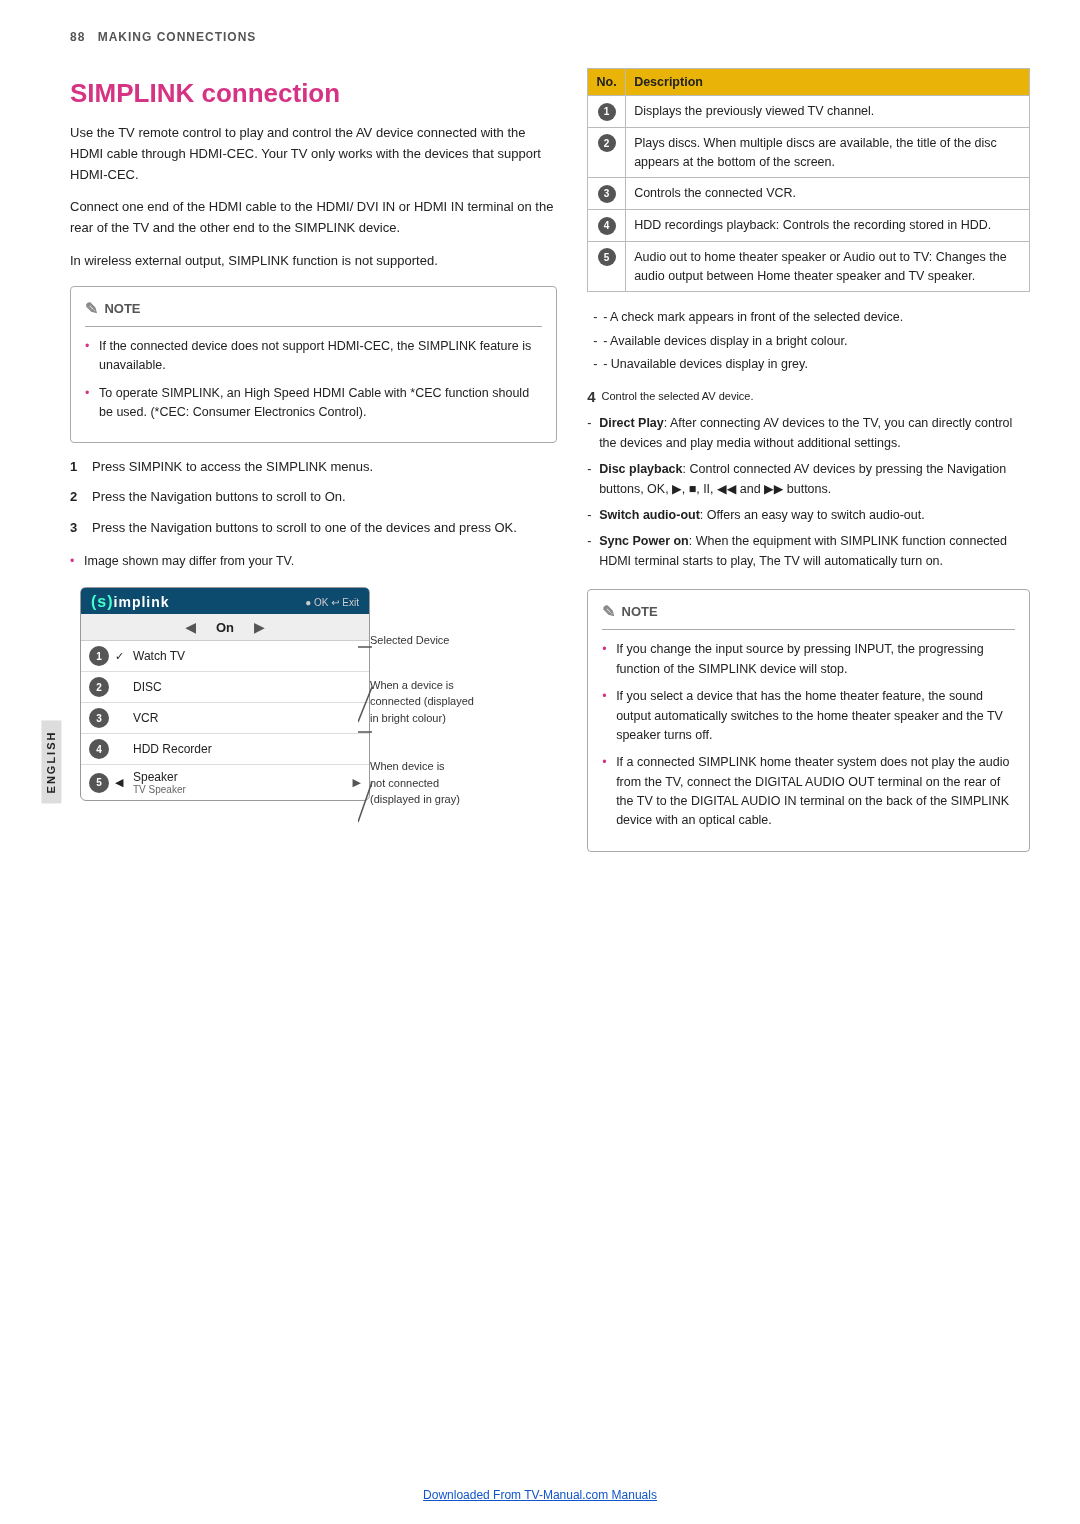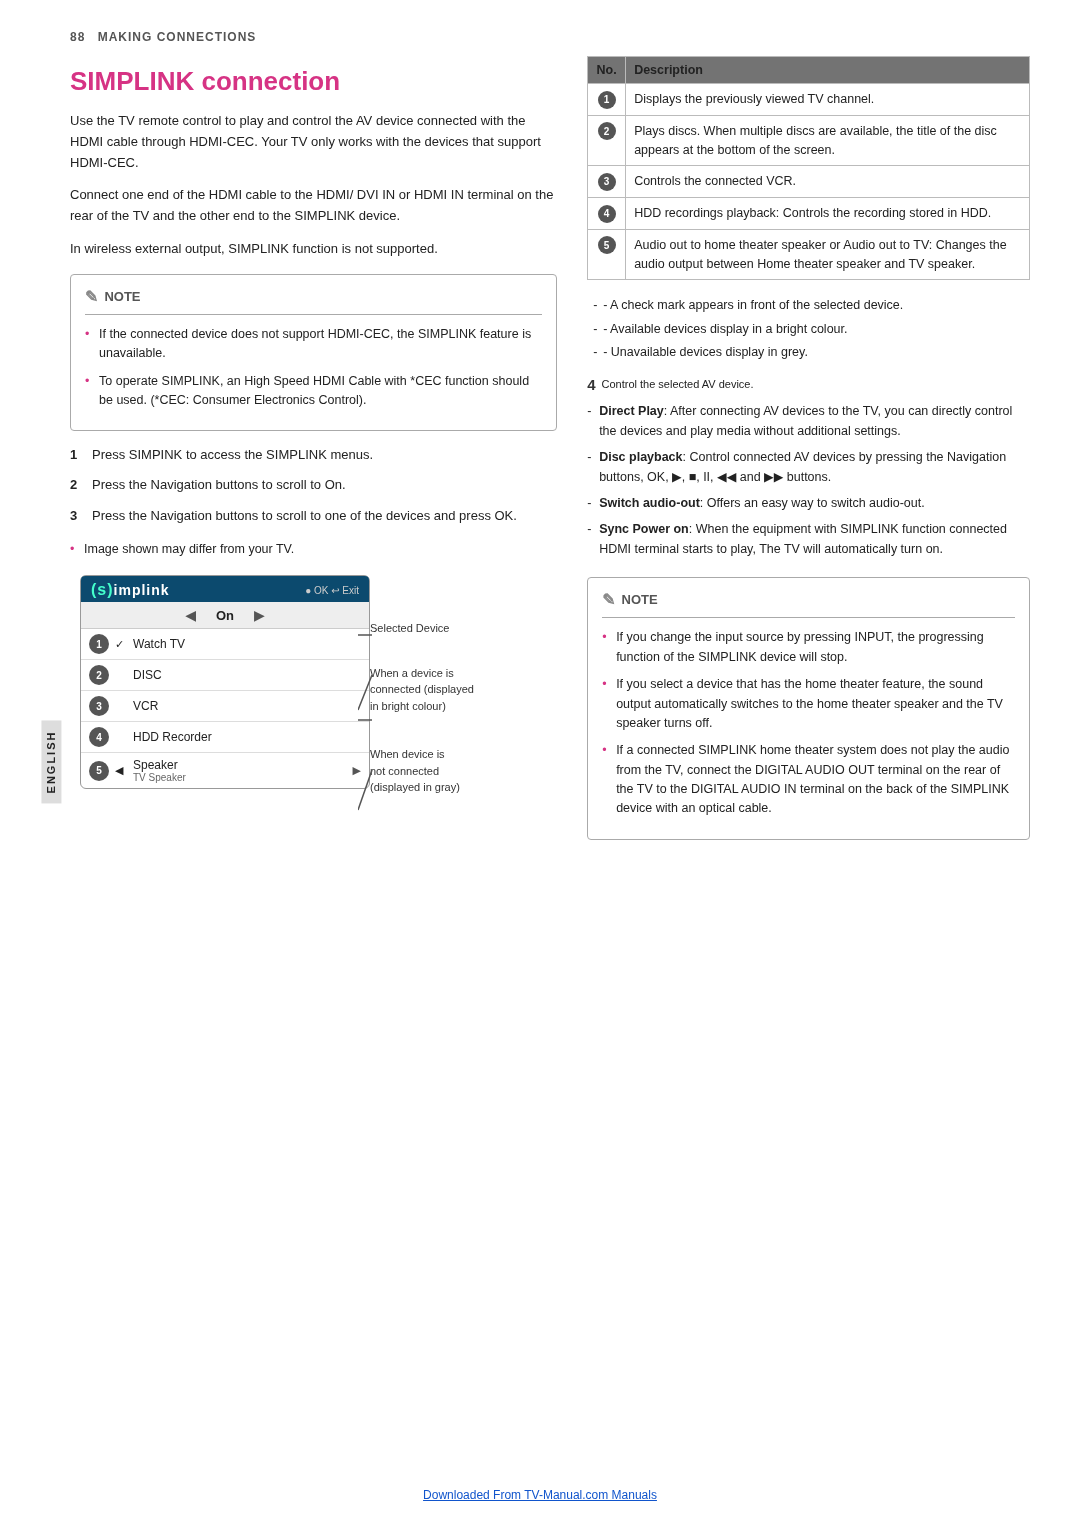--- a/index.html
+++ b/index.html
@@ -14,21 +14,21 @@
     }
     .page-container {
       width: 1080px;
       min-height: 1524px;
       padding: 30px 50px 30px 70px;
       position: relative;
     }
     .page-number {
       font-size: 12px;
       color: #555;
-      margin-bottom: 12px;
+      margin-bottom: 24px;
       letter-spacing: 1px;
     }
     .page-number span {
       font-weight: bold;
       margin-right: 8px;
     }
     .two-col {
       display: flex;
       gap: 30px;
       margin-top: 0;
@@ -227,21 +227,21 @@
       align-items: flex-start;
     }
     
     .desc-table {
       width: 100%;
       border-collapse: collapse;
       font-size: 12.5px;
       margin-bottom: 16px;
     }
     .desc-table th {
-      background: #737373;
+      background: #eab308;
       padding: 6px 8px;
       text-align: left;
       border: 1px solid #bbb;
       font-weight: bold;
     }
     .desc-table td {
       padding: 6px 8px;
       border: 1px solid #bbb;
       vertical-align: top;
       line-height: 1.5;

